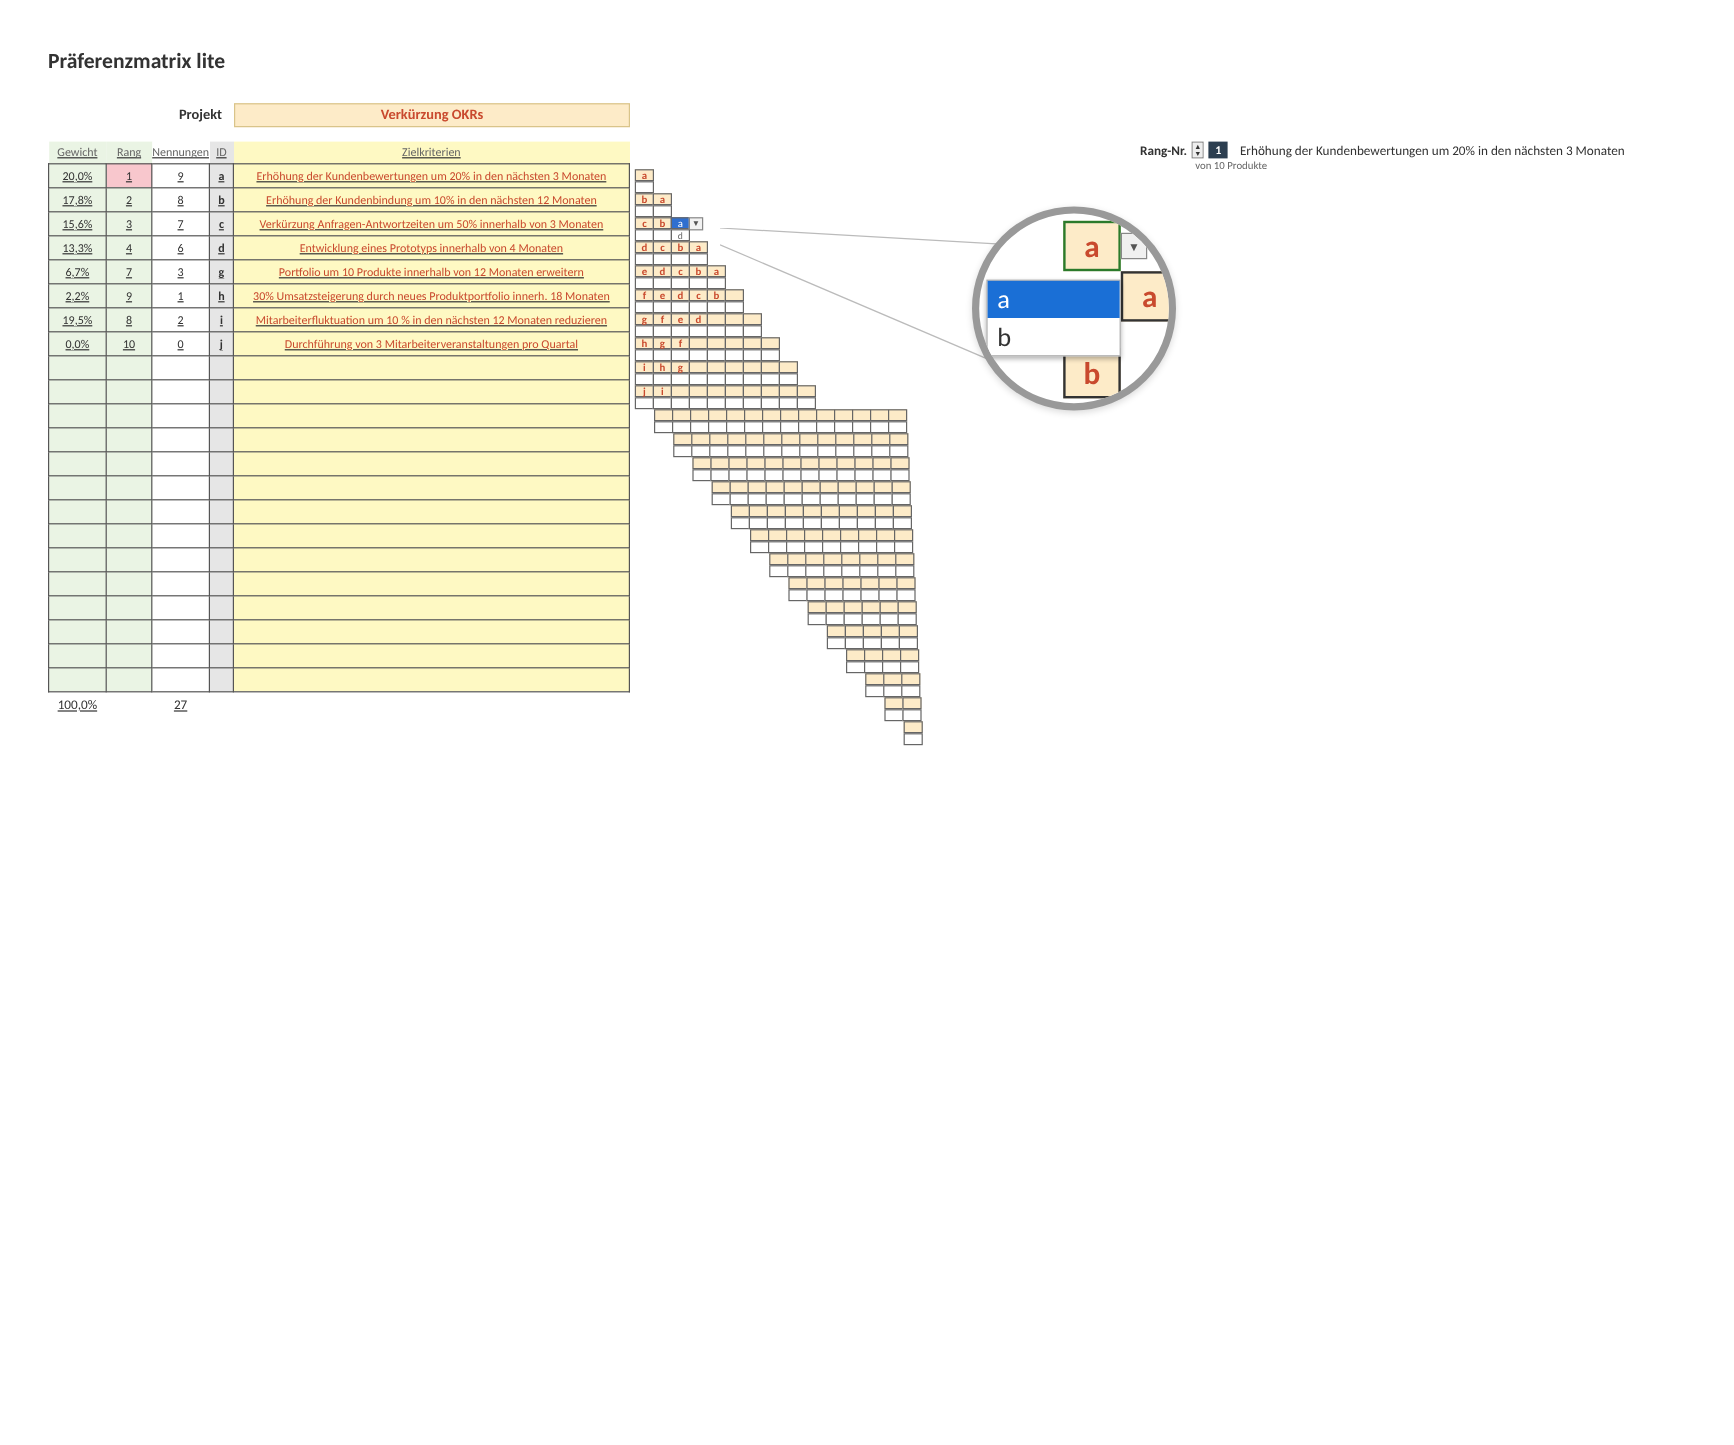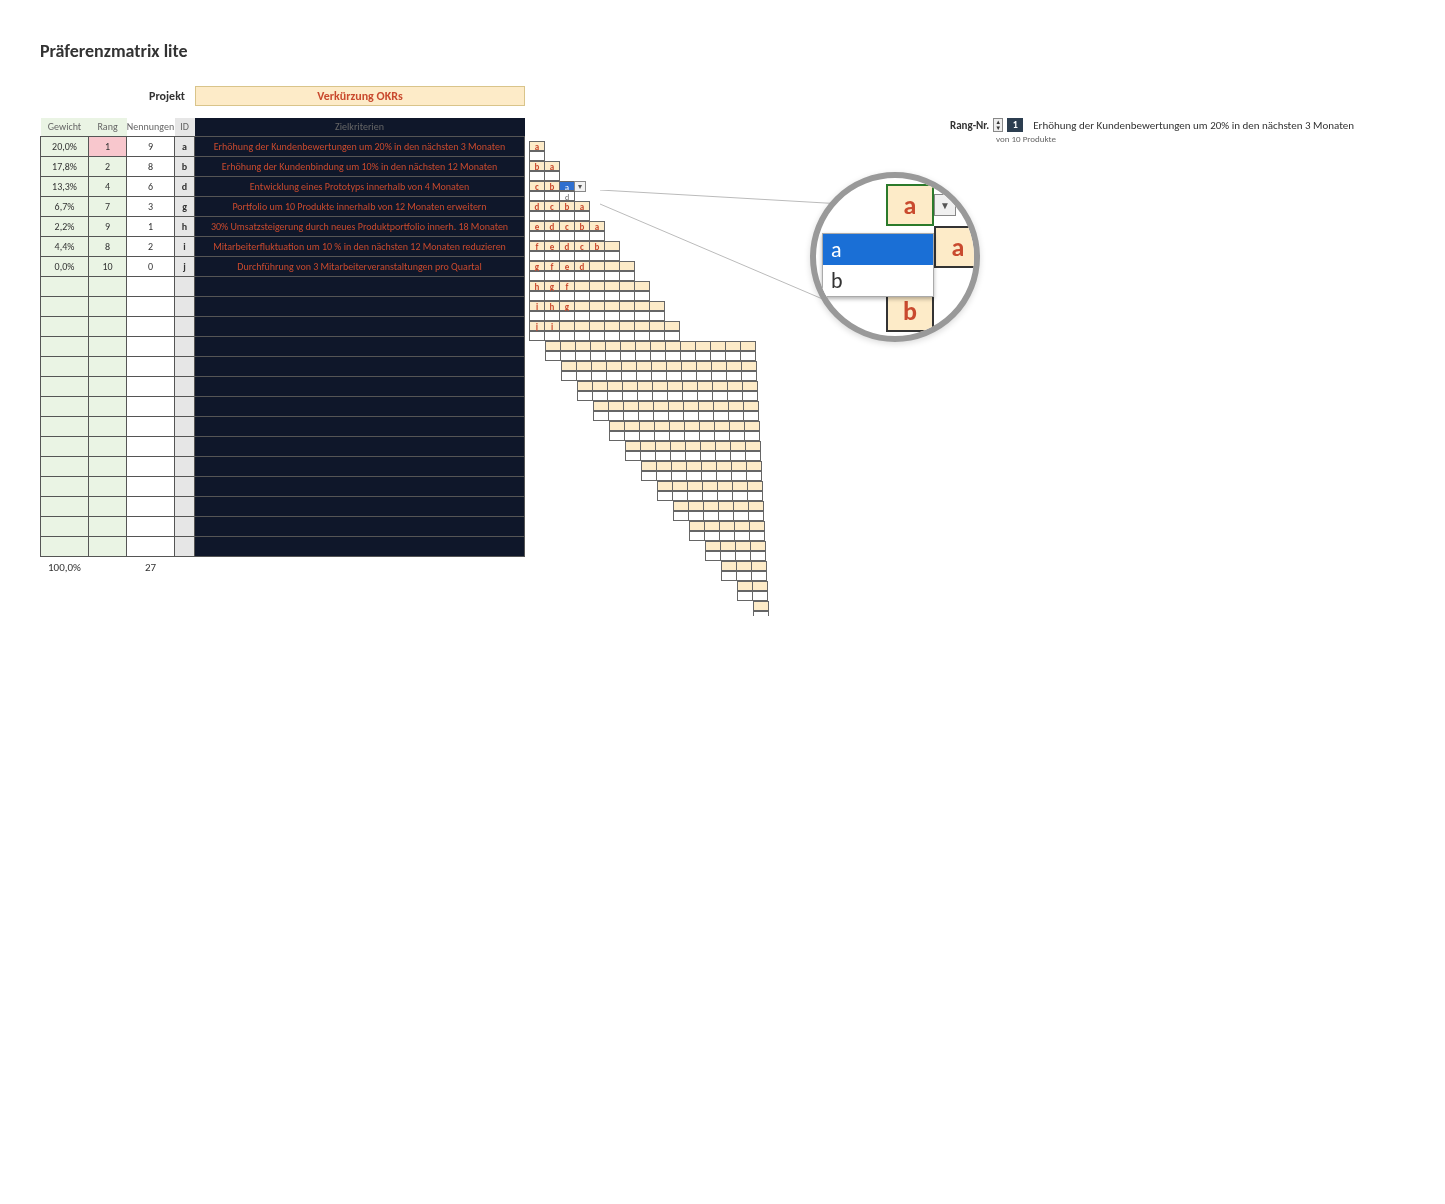--- a/index.html
+++ b/index.html
@@ -41,40 +41,41 @@
     font-weight: bold;
     font-size: 12px;
   }
   .main-area {
     position: relative;
     display: flex;
     align-items: flex-start;
   }
   .grid {
     border-collapse: collapse;
+    text-decoration: underline;
   }
   .grid th, .grid td {
     border: 1px solid #555;
     height: 20px;
     font-size: 10px;
     text-align: center;
     vertical-align: middle;
     padding: 0;
   }
   .grid th {
     border: none;
     font-weight: normal;
     color: #666;
     height: 18px;
   }
   .col-gewicht { width: 48px; background: #eaf4e4; }
   .col-rang    { width: 38px; background: #eaf4e4; }
   .col-nenn    { width: 48px; background: #fff; }
   .col-id      { width: 20px; background: #e6e6e6; font-weight: bold; }
-  .col-ziel    { width: 330px; background: #0f172a; color: #c94a2e; text-align: left; padding-left: 8px; }
+  .col-ziel    { width: 330px; background: #fef9c3; color: #c94a2e; text-align: left; padding-left: 8px; }
   .col-ziel-header { font-weight: bold; color:#333; text-align:center; }
   .rang1 { background: #f8c7cd !important; }
   .totals td { border:none; font-size:11px; color:#333; padding-top:2px;}
   .totals .col-gewicht, .totals .col-nenn { border:none; background:none; font-weight:normal; text-align:center;}
   
   
   .stairs {
     position: absolute;
     left: 490px;
     top: 24px;
@@ -202,20 +203,27 @@
           <td class="col-ziel">Erhöhung der Kundenbewertungen um 20% in den nächsten 3 Monaten</td>
         </tr>
         <tr>
           <td class="col-gewicht">17,8%</td>
           <td class="col-rang ">2</td>
           <td class="col-nenn">8</td>
           <td class="col-id">b</td>
           <td class="col-ziel">Erhöhung der Kundenbindung um 10% in den nächsten 12 Monaten</td>
         </tr>
         <tr>
+          <td class="col-gewicht">15,6%</td>
+          <td class="col-rang ">3</td>
+          <td class="col-nenn">7</td>
+          <td class="col-id">c</td>
+          <td class="col-ziel">Verkürzung Anfragen-Antwortzeiten um 50% innerhalb von 3 Monaten</td>
+        </tr>
+        <tr>
           <td class="col-gewicht">13,3%</td>
           <td class="col-rang ">4</td>
           <td class="col-nenn">6</td>
           <td class="col-id">d</td>
           <td class="col-ziel">Entwicklung eines Prototyps innerhalb von 4 Monaten</td>
         </tr>
         <tr>
           <td class="col-gewicht">6,7%</td>
           <td class="col-rang ">7</td>
           <td class="col-nenn">3</td>
@@ -223,21 +231,21 @@
           <td class="col-ziel">Portfolio um 10 Produkte innerhalb von 12 Monaten erweitern</td>
         </tr>
         <tr>
           <td class="col-gewicht">2,2%</td>
           <td class="col-rang ">9</td>
           <td class="col-nenn">1</td>
           <td class="col-id">h</td>
           <td class="col-ziel">30% Umsatzsteigerung durch neues Produktportfolio innerh. 18 Monaten</td>
         </tr>
         <tr>
-          <td class="col-gewicht">4,4%</td>
+          <td class="col-gewicht">19,5%</td>
           <td class="col-rang ">8</td>
           <td class="col-nenn">2</td>
           <td class="col-id">i</td>
           <td class="col-ziel">Mitarbeiterfluktuation um 10 % in den nächsten 12 Monaten reduzieren</td>
         </tr>
         <tr>
           <td class="col-gewicht">0,0%</td>
           <td class="col-rang ">10</td>
           <td class="col-nenn">0</td>
           <td class="col-id">j</td>

